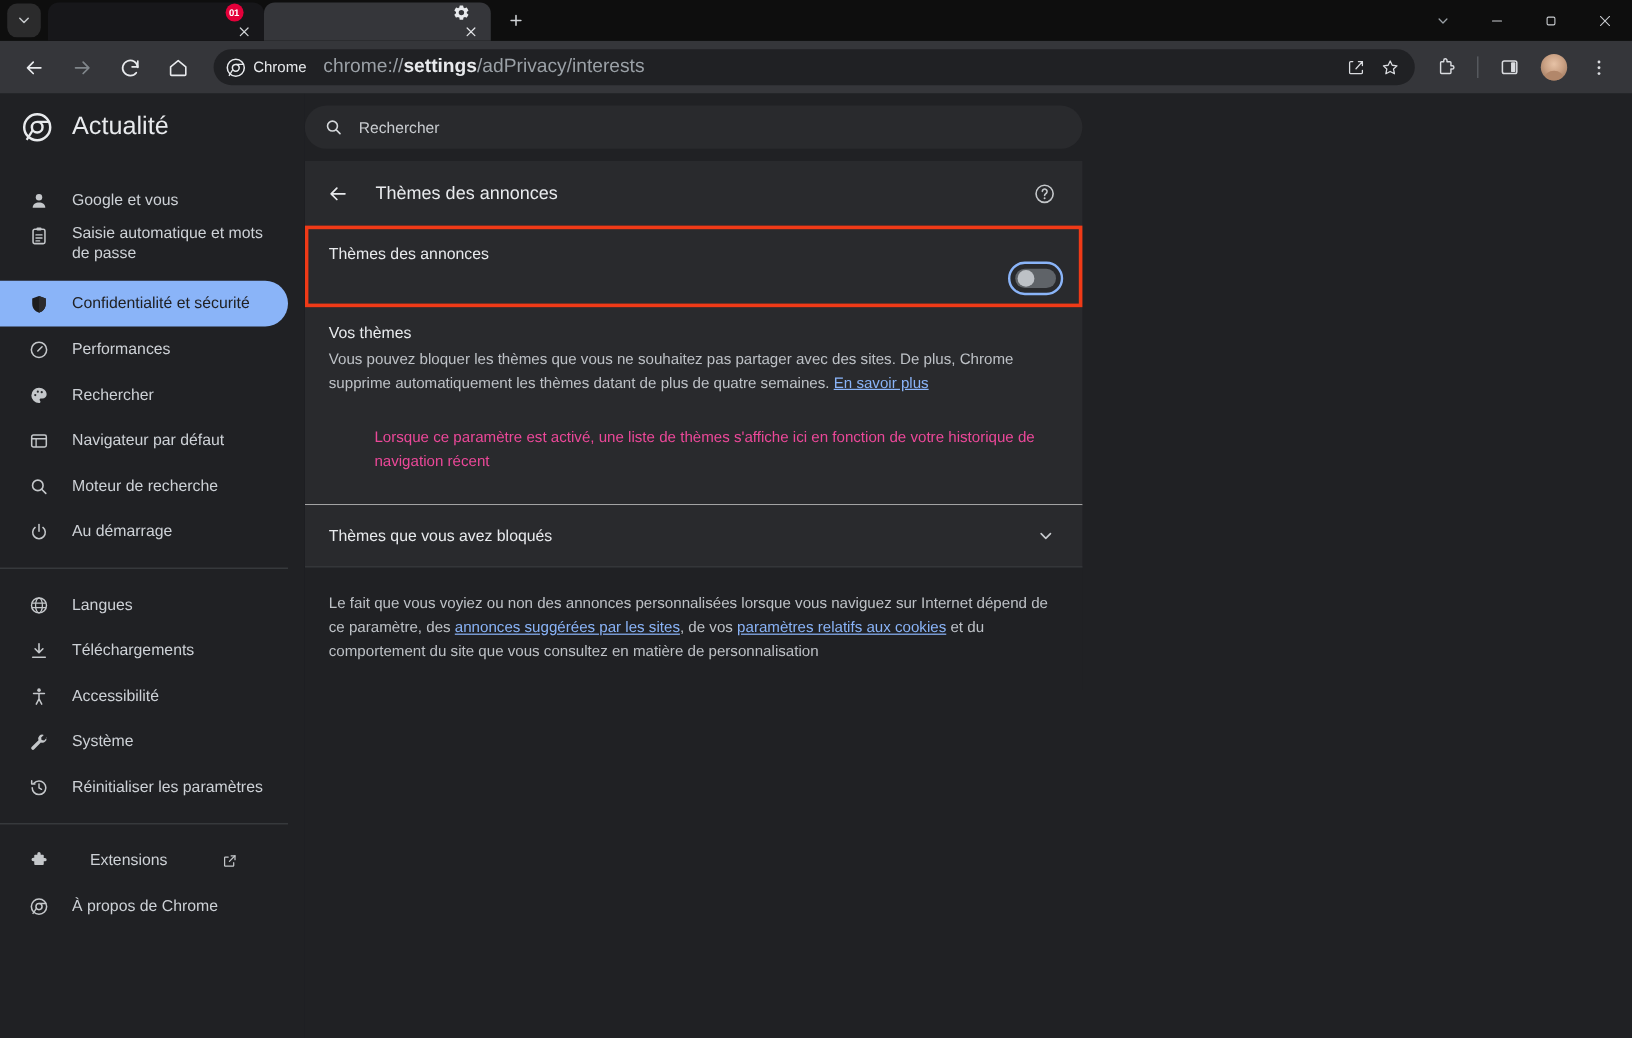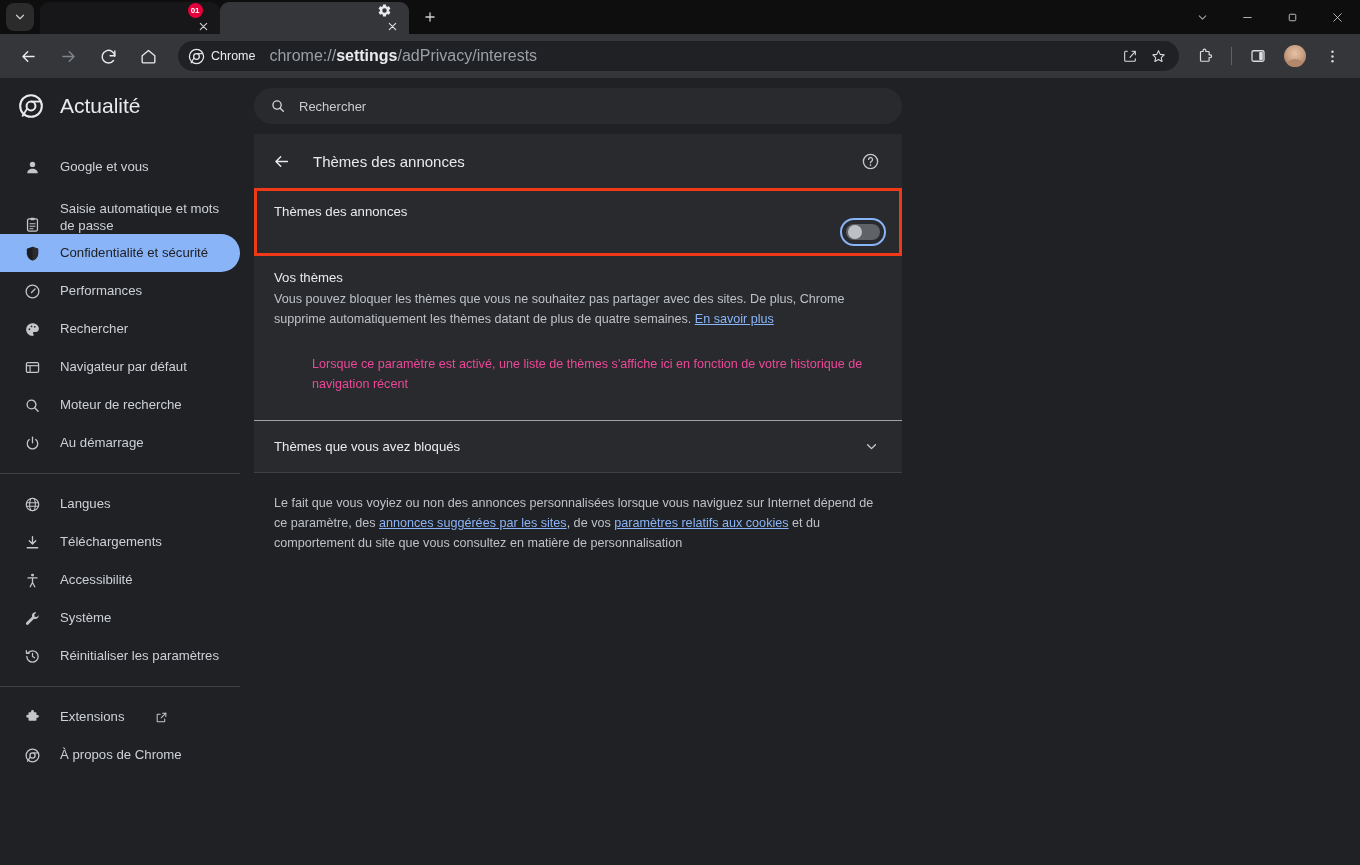--- a/index.html
+++ b/index.html
@@ -171,30 +171,30 @@
     height: 38px;
     padding-left: 22px;
     padding-right: 14px;
     border-radius: 0 20px 20px 0;
     margin-right: 14px;
     color: #cdd1d6;
     font-size: 13.2px;
     cursor: pointer;
     position: relative;
   }
-  .nav-item.tall { height: 48px; align-items: flex-end; }
+  .nav-item.tall { height: 48px; align-items: flex-start; }
   .nav-item.selected {
     background: #8ab4f8;
     color: #202124;
   }
   .nav-item .ic { width: 20px; height: 20px; flex: 0 0 20px; display:flex; align-items:center; justify-content:center; }
   .nav-label { line-height: 1.25; }
   .nav-sep { height: 1px; background: #3c4043; margin: 11px 14px 11px 0; }
   .ext-link-ic { margin-left: 12px; display: inline-flex; vertical-align: middle; }
-  .nav-item.with-ext { gap: 18px; }
+  .nav-item.with-ext { gap: 33px; }
 
   
   .main {
     flex: 1;
     background: #202124;
     display: flex;
     flex-direction: column;
     overflow: hidden;
     position: relative;
   }

